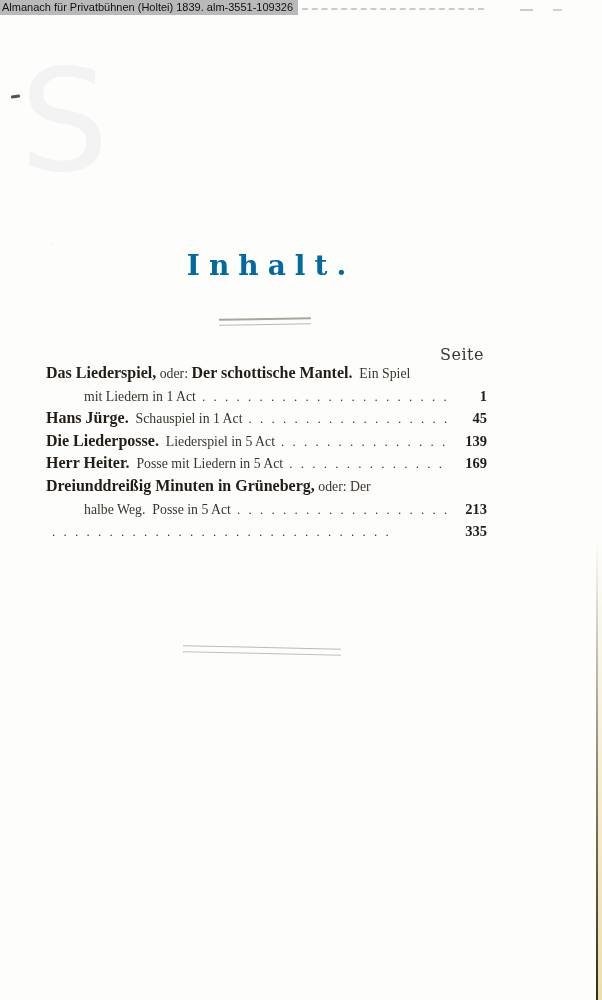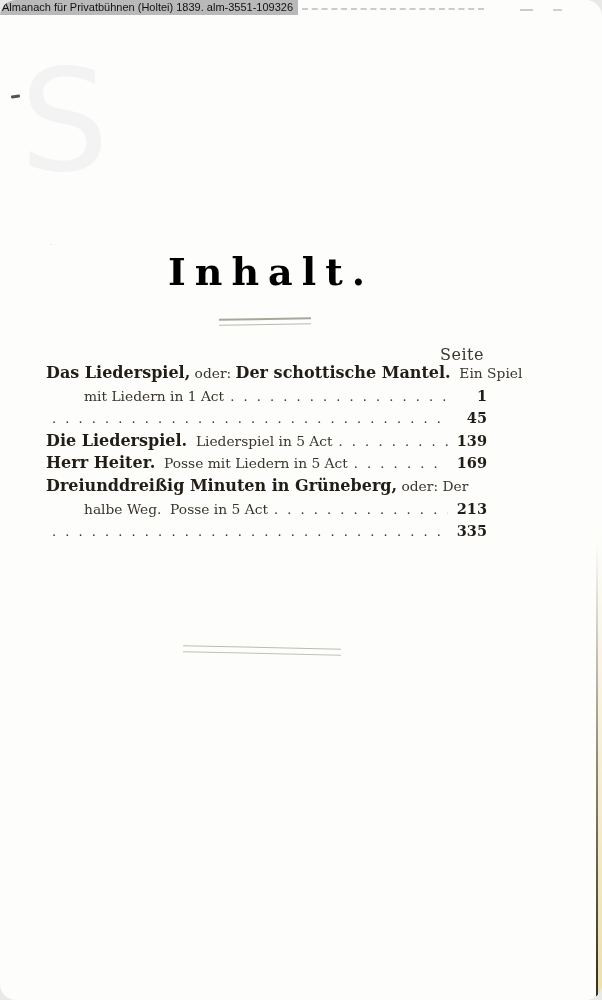--- a/index.html
+++ b/index.html
@@ -3,21 +3,20 @@
 <meta charset="utf-8">
 <style>
   html,body { margin:0; padding:0; background:#e9e9e9; }
   .page {
     position:relative;
     width:602px; height:1000px;
     background:#fdfdfb;
     overflow:hidden;
     font-family:"DejaVu Serif", serif;
     color:#35302a;
-    border-radius:16px;
   }
 
   
   .scan-header {
     position:absolute; top:0; left:0;
     width:296px; height:15px;
     background:#b9b9b9;
     font-family:"Liberation Sans", sans-serif;
     font-size:11px; line-height:15px;
     color:#111;
@@ -50,39 +49,39 @@
     color:#c7c7c3; font-size:8px; line-height:5px;
   }
 
   
   .print-area {
     position:absolute; left:46px; top:0; width:441px; height:1000px;
   }
   .toc-title {
     position:absolute; top:249px; left:0; width:100%;
     text-align:center;
-    font-size:38px; font-weight:bold;
+    font-size:28px; font-weight:bold;
     letter-spacing:9px; text-indent:9px;
-    color:#000000;
+    color:#0369a1;
   }
   .title-rule {
     position:absolute; top:318px; left:50%;
     width:92px; margin-left:-48px;
     height:4px;
     border-top:2px solid #8d897d;
     border-bottom:1px solid #a5a195;
     opacity:.75;
     transform:rotate(-1deg);
   }
   .seite-label {
     position:absolute; top:345px; right:3px;
     font-size:16px; color:#3c372f; letter-spacing:.5px;
   }
 
-  .toc { position:absolute; top:362px; left:0; width:100%; }
+  .toc { position:absolute; top:362px; left:0; width:100%;font-family:Liberation Serif, serif; }
   .toc-line {
     display:flex; align-items:baseline;
     height:22.6px; line-height:22.6px;
     white-space:pre;
   }
   .toc-line.indent .toc-text { padding-left:38px; }
   .toc-text { white-space:pre; }
   .seg-b { font-weight:bold; font-size:16px; color:#221d16; }
   .seg-n { font-size:13.8px; color:#3a352c; }
   .toc-dots {
@@ -142,27 +141,28 @@
         <span class="toc-text"><span class="seg-b">Das Liederspiel,</span><span class="seg-n"> oder: </span><span class="seg-b">Der schottische Mantel.</span><span class="seg-n">  Ein Spiel</span></span>
       </div>
 
       <div class="toc-line indent">
         <span class="toc-text"><span class="seg-n">mit Liedern in 1 Act</span></span>
         <span class="toc-dots">. . . . . . . . . . . . . . . . . . . . . . . . . . . . . .</span>
         <span class="toc-page">1</span>
       </div>
 
       <div class="toc-line">
+        <span class="toc-text"><span class="seg-b">Hans Jürge.</span><span class="seg-n">  Schauspiel in 1 Act</span></span>
         <span class="toc-dots">. . . . . . . . . . . . . . . . . . . . . . . . . . . . . .</span>
         <span class="toc-page">45</span>
       </div>
 
 
       <div class="toc-line">
-        <span class="toc-text"><span class="seg-b">Die Liederspiel.</span><span class="seg-n">  Liederspiel in 5 Act</span></span>
+        <span class="toc-text"><span class="seg-b">Die Liederposse.</span><span class="seg-n">  Liederspiel in 5 Act</span></span>
         <span class="toc-dots">. . . . . . . . . . . . . . . . . . . . . . . . . . . . . .</span>
         <span class="toc-page">139</span>
       </div>
 
       <div class="toc-line">
         <span class="toc-text"><span class="seg-b">Herr Heiter.</span><span class="seg-n">  Posse mit Liedern in 5 Act</span></span>
         <span class="toc-dots">. . . . . . . . . . . . . . . . . . . . . . . . . . . . . .</span>
         <span class="toc-page">169</span>
       </div>
 

